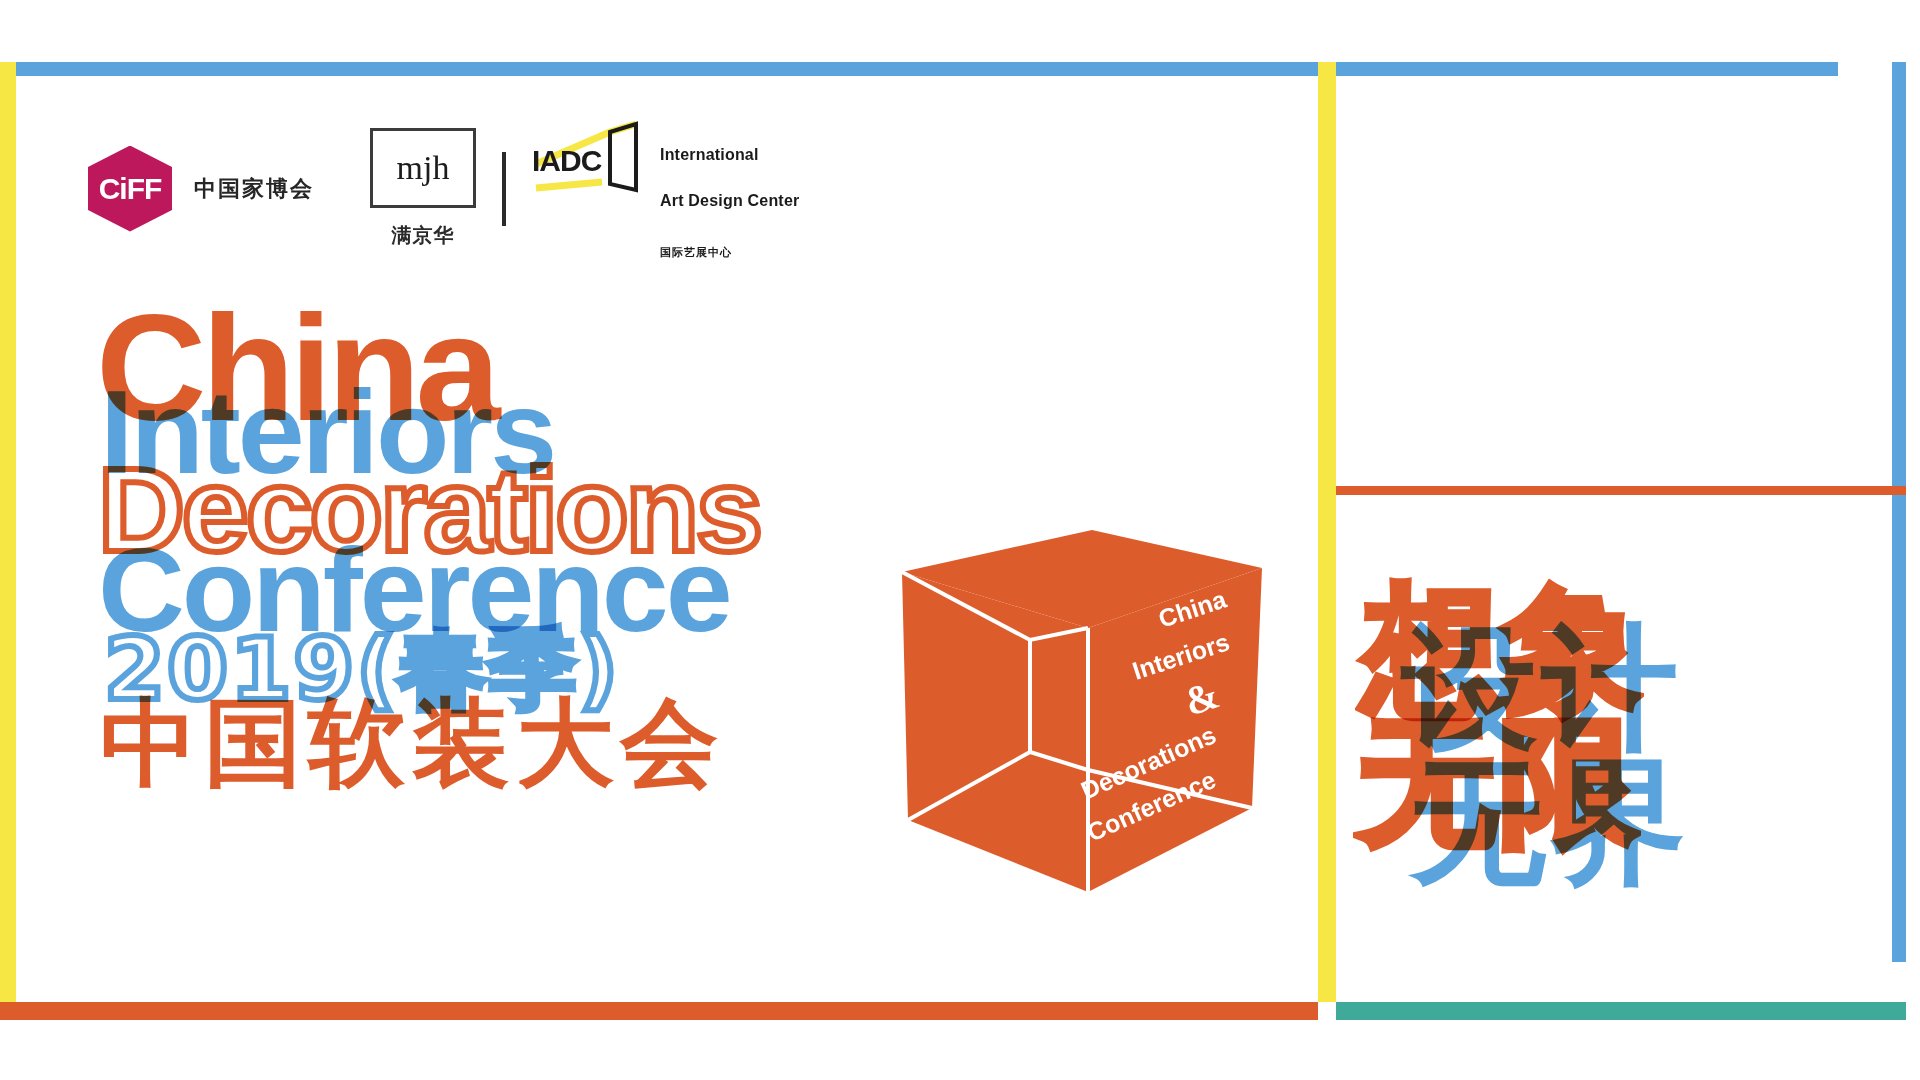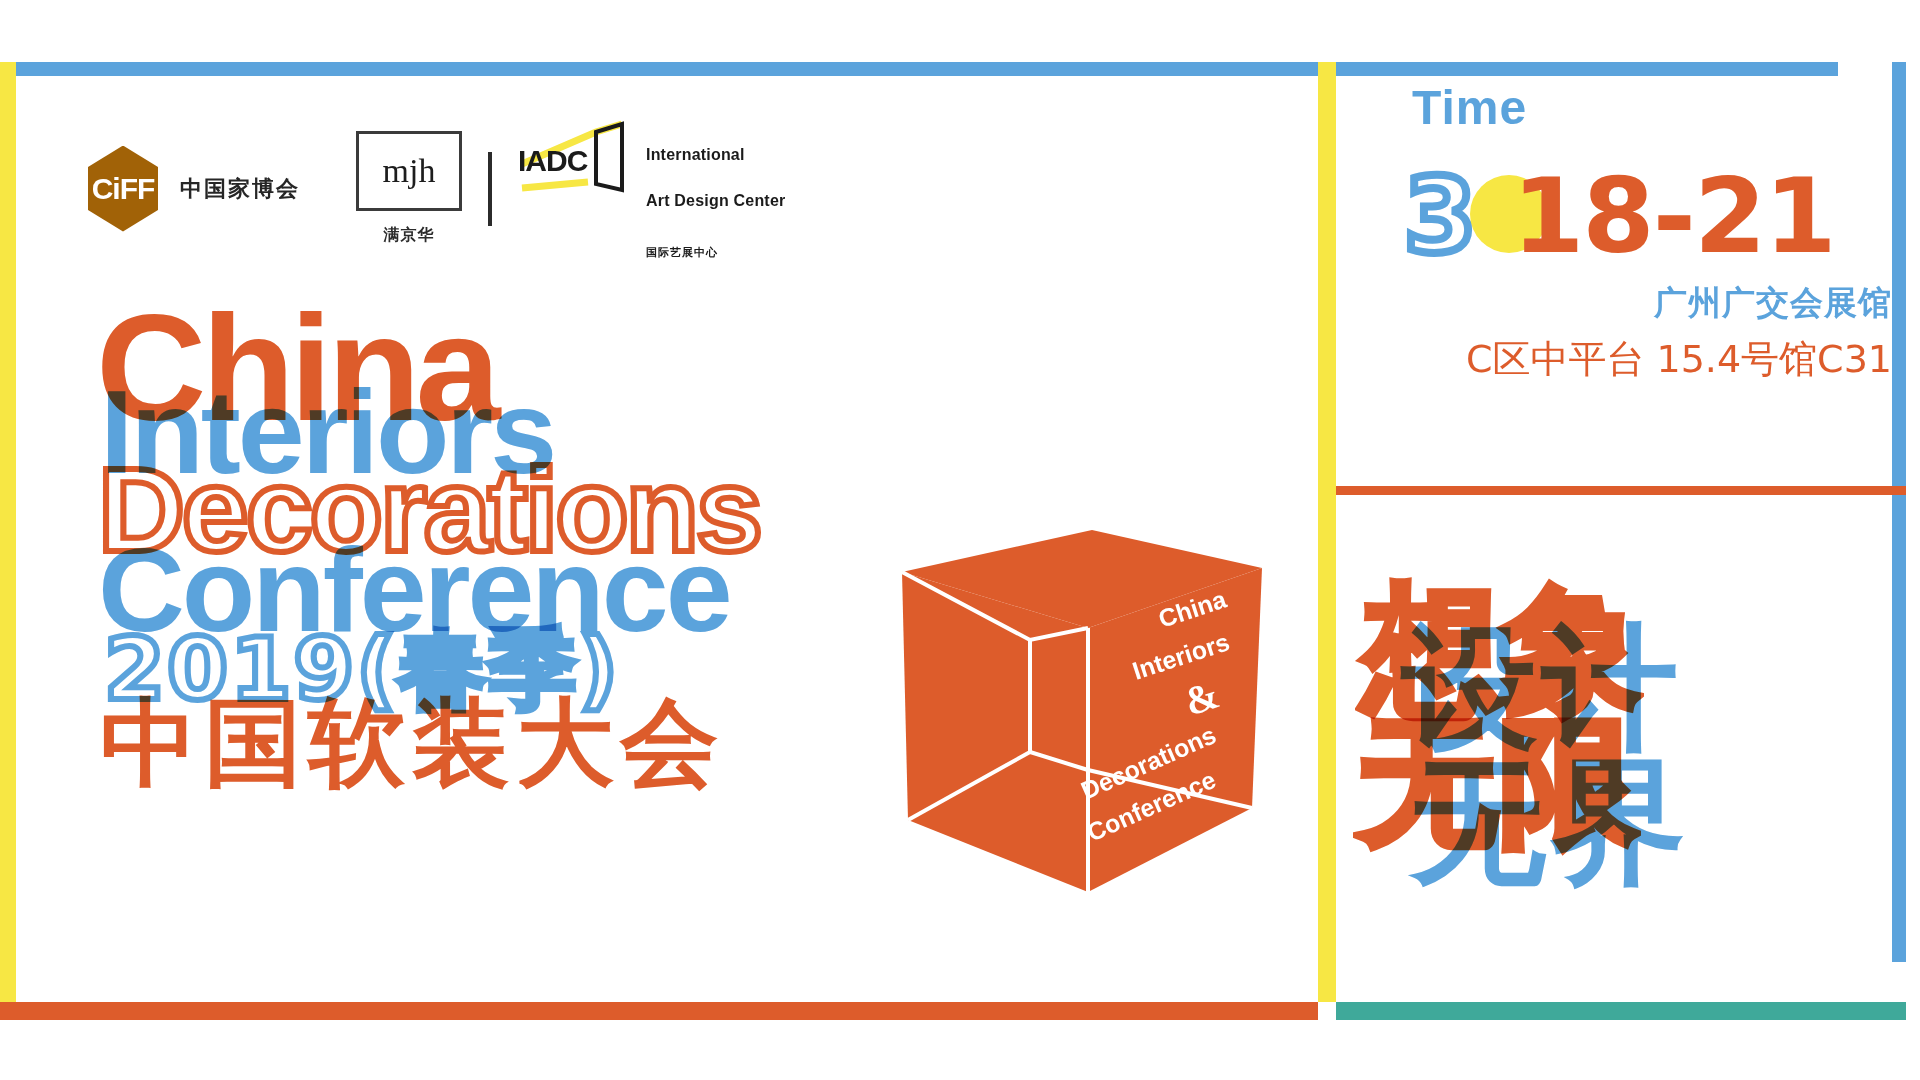--- a/index.html
+++ b/index.html
@@ -20,38 +20,38 @@
   #bar-right-blue {left:1892px;top:62px;width:14px;   height:900px;background:#5ba3dc;}
   #bar-bot-orange {left:0;   top:1002px;width:1318px; height:18px; background:#dd5c2b;}
   #bar-bot-teal   {left:1336px;top:1002px;width:570px;height:18px; background:#3fa99a;}
   #bar-div-orange {left:1336px;top:486px; width:570px;height:9px;  background:#dd5c2b;}
 
   
   #logo-row{position:absolute;left:88px;top:118px;display:flex;align-items:center;gap:0;}
 
   .ciff-wrap{display:flex;align-items:center;gap:22px;}
   .ciff-hex{
-    position:relative;width:70px;height:86px;background:#a16207;
+    position:relative;width:84px;height:86px;background:#be185d;
     clip-path:polygon(50% 0,100% 25%,100% 75%,50% 100%,0 75%,0 25%);
     display:flex;align-items:center;justify-content:center;
   }
   .ciff-hex span{
     color:#fff;font-weight:bold;font-size:30px;letter-spacing:-1px;
     font-family:"Liberation Sans",sans-serif;
   }
   .ciff-cn{font-size:22px;font-weight:bold;color:#262626;letter-spacing:2px;
     font-family:"DejaVu Sans",sans-serif;}
 
   #mjh-block{display:flex;align-items:center;gap:14px;margin-left:56px;flex-direction:column;}
   .mjh-box{
     width:100px;height:74px;border:3px solid #3b3b3b;
     display:flex;align-items:center;justify-content:center;
     font-family:"Liberation Serif",serif;font-size:34px;color:#1d1d1d;
   }
-  .mjh-cn{font-family:"DejaVu Sans",sans-serif;font-size:16px;font-weight:bold;color:#2b2b2b;letter-spacing:1px;}
+  .mjh-cn{font-family:"DejaVu Sans",sans-serif;font-size:20px;font-weight:bold;color:#2b2b2b;letter-spacing:1px;}
 
   #vrule{width:4px;height:74px;background:#2b2b2b;margin:0 26px;}
 
   #iadc-block{display:flex;gap:16px;}
   .iadc-mark{position:relative;width:112px;height:76px;}
   .iadc-letters{
     position:absolute;left:0;top:26px;font-weight:bold;font-size:30px;color:#1b1b1b;
     letter-spacing:-1px;font-family:"Liberation Sans",sans-serif;
   }
   .iadc-text{line-height:1.12;}
@@ -189,32 +189,20 @@
       <g>
         <text class="cube-face-txt" x="282" y="108" transform="rotate(-18 282 108)">China</text>
         <text class="cube-face-txt" x="256" y="160" transform="rotate(-18 256 160)">Interiors</text>
         <text class="cube-face-txt" x="310" y="196" transform="rotate(-18 310 196)" style="font-size:40px;font-family:'Liberation Serif',serif;">&amp;</text>
         <text class="cube-face-txt" x="206" y="280" transform="rotate(-24 206 280)">Decorations</text>
         <text class="cube-face-txt" x="212" y="322" transform="rotate(-24 212 322)">Conference</text>
       </g>
     </svg>
   </div>
 
-  <div id="right-col">
-    <div id="time-label">Time</div>
-    <div id="date-row">
-      <div id="date-circle"></div>
-      <div id="date-month">3</div>
-      <div id="date-days">18-21</div>
-    </div>
-    <div id="venue">
-      <div id="venue-cn">广州广交会展馆</div>
-      <div id="venue-hall">C区中平台 15.4号馆C31</div>
-    </div>
-  </div>
 
   <div id="slogan">
     <div class="sl" id="sl-a">想象</div>
     <div class="sl" id="sl-b">设计</div>
     <div class="sl" id="sl-c">无限</div>
     <div class="sl" id="sl-d">无界</div>
   </div>
 
 </div>
 

